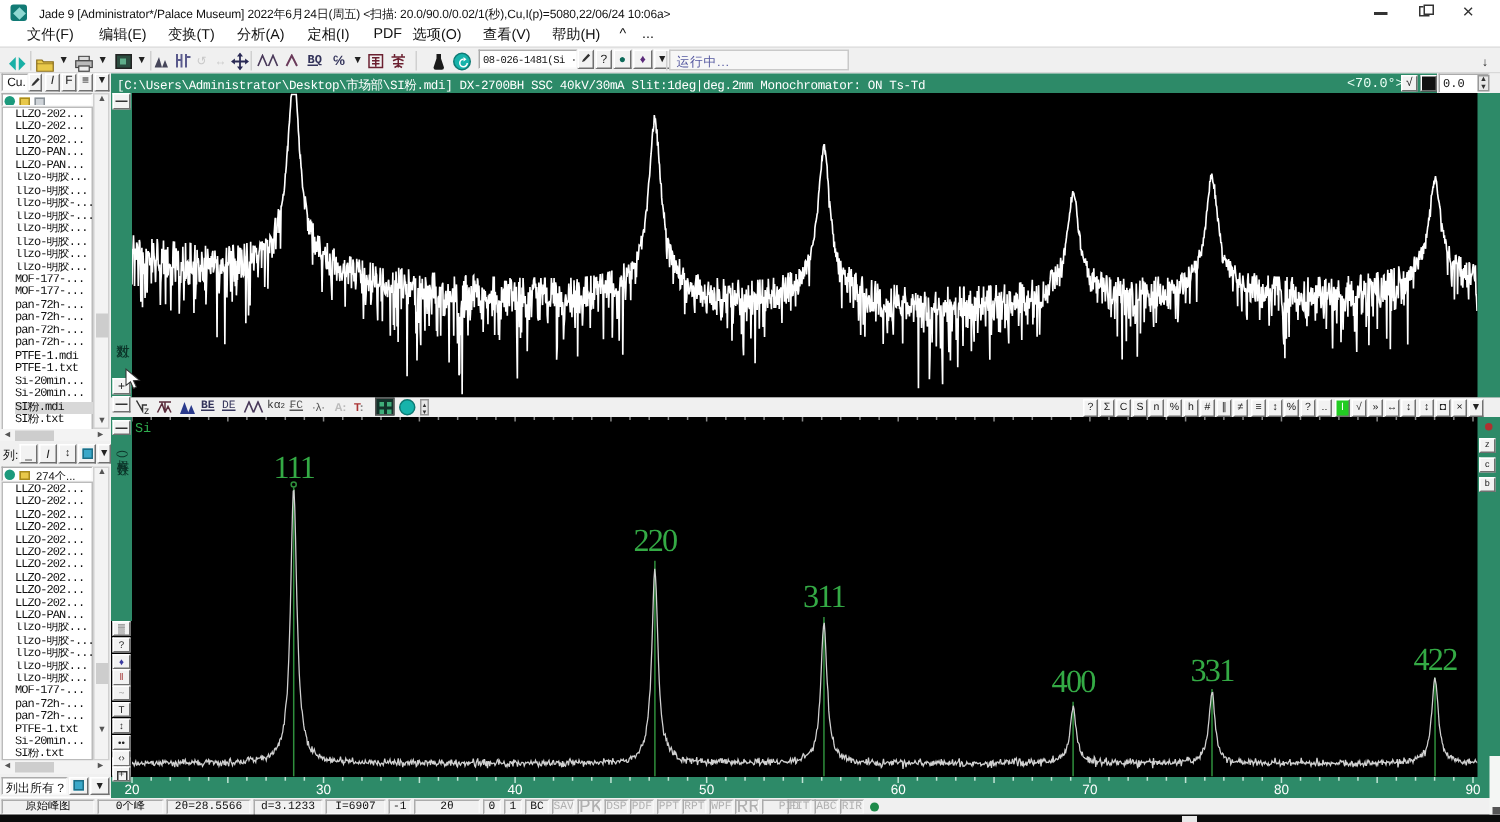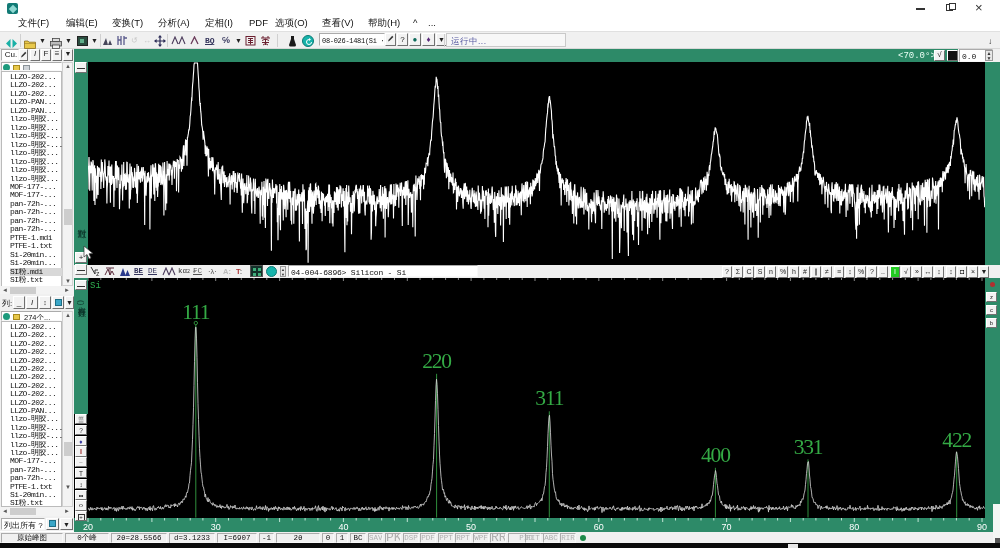--- a/index.html
+++ b/index.html
@@ -14,20 +14,21 @@
   font-size:8px;color:#111;text-align:center;overflow:hidden;white-space:nowrap}
 .row{position:absolute;left:8px;width:58px;height:8px;font-size:8px;line-height:8.3px;
   color:#111;white-space:nowrap;overflow:hidden;font-family:"Liberation Mono",monospace;letter-spacing:-0.6px}
 </style></head>
 <body>
 
 <div class="abs" style="left:0;top:0;width:1000px;height:17px;background:#fff">
   <div class="abs" style="left:7px;top:3px;width:11px;height:11px;background:#117a75;border-radius:2px">
     <div class="abs" style="left:2.5px;top:2.5px;width:6px;height:6px;background:#8fd8d2;transform:rotate(45deg)"></div>
   </div>
+  <div class="abs" style="left:26px;top:4px;font-size:8px;letter-spacing:-0.1px;color:#111;white-space:nowrap">Jade 9 [Administrator*/Palace Museum] 2022年6月24日(周五) &lt;扫描: 20.0/90.0/0.02/1(秒),Cu,I(p)=5080,22/06/24 10:06a&gt;</div>
   <div class="abs" style="left:916px;top:8px;width:9px;height:1.5px;background:#333"></div>
   <div class="abs" style="left:946px;top:4px;width:7px;height:7px;border:1.2px solid #333"></div>
   <div class="abs" style="left:949px;top:2.5px;width:7px;height:7px;border:1.2px solid #333;background:#fff"></div>
   <div class="abs" style="left:975px;top:0px;font-size:13px;color:#333">×</div>
 </div>
 
 <div class="abs" style="left:0;top:17px;width:1000px;height:14px;background:#fff;font-size:9.5px;color:#111">
   <span class="abs" style="left:18px">文件(F)</span>
   <span class="abs" style="left:66px">编辑(E)</span>
   <span class="abs" style="left:112px">变换(T)</span>
@@ -124,20 +125,21 @@
 <div class="abs" style="left:0;top:49px;width:1000px;height:13px;background:#f0f0f0">
   <div class="cell" style="left:1px;top:0;width:18px;height:12px;background:#fff;text-align:center;padding-left:2px;font-size:8px">Cu.</div>
   <div class="btn" style="left:19px;top:0;width:9px;height:12px;padding-top:1px"><svg width="7" height="9" viewBox="0 0 7 9">
         <path d="M5.2 0.8 L6.4 2 L2.6 5.8 L1 6.4 L1.6 4.8 Z" fill="#333"></path>
       </svg></div>
   <div class="btn" style="left:30px;top:0;width:10px;height:12px;font-style:italic;font-size:8px">I</div>
   <div class="btn" style="left:41px;top:0;width:10px;height:12px;font-size:8px">F</div>
   <div class="btn" style="left:52px;top:0;width:10px;height:12px;font-size:8px">≡</div>
   <div class="btn" style="left:63px;top:0;width:10px;height:12px">▼</div>
   <div class="abs grn" style="left:74px;top:0;width:884px;height:13px"></div>
+  <div class="abs mono" style="left:78px;top:2px;font-size:8.4px;letter-spacing:-0.25px;color:#fff;white-space:nowrap">[C:\Users\Administrator\Desktop\市场部\SI粉.mdi] DX-2700BH SSC 40kV/30mA Slit:1deg|deg.2mm Monochromator: ON Ts-Td</div>
   <div class="abs mono" style="left:898px;top:2px;font-size:9px;color:#eafff5">&lt;70.0°&gt;</div>
   <div class="btn" style="left:934px;top:1px;width:11px;height:11px"><span style="font-size:8px">√</span></div>
   <div class="btn" style="left:947px;top:1px;width:11px;height:11px;background:#111"></div>
   <div class="cell" style="left:959px;top:0;width:34px;height:13px;background:#fff;text-align:left;padding:2px 0 0 2px;font-family:'Liberation Mono',monospace">0.0</div>
   <div class="abs" style="left:985px;top:1px;width:8px;height:11px;background:#e8e8e8;border:1px solid #999;font-size:5px;line-height:5px;text-align:center;color:#333">▲<br>▼</div>
 </div>
 
 <div class="abs" style="left:0;top:62px;width:74px;height:232px;background:#f0f0f0">
   <div class="cell" style="left:1px;top:0;width:61px;height:9px;background:#fff;text-align:left">
     <span style="display:inline-block;width:7px;height:7px;border-radius:4px;background:#1c9a7c;margin:1px 0 0 1px"></span>
@@ -282,21 +284,20 @@
   <div class="abs" style="left:149px;top:2px;font-size:7.5px;color:#bbb;font-weight:bold">A:</div>
   <div class="abs" style="left:162px;top:2px;font-size:7.5px;color:#888;font-weight:bold"><span style="color:#a33">T</span>:</div>
   <div class="abs" style="left:176px;top:0px;width:13px;height:12px;background:#12322a;border:1px solid #555">
     <div class="abs" style="left:2px;top:2px;width:3px;height:3px;background:#3fae7a"></div>
     <div class="abs" style="left:7px;top:2px;width:3px;height:3px;background:#3fae7a"></div>
     <div class="abs" style="left:2px;top:7px;width:3px;height:3px;background:#3fae7a"></div>
     <div class="abs" style="left:7px;top:7px;width:3px;height:3px;background:#3fae7a"></div>
   </div>
   <div class="abs" style="left:192px;top:0.5px;width:11px;height:11px;border-radius:6px;background:#17b3ab;border:1px solid #0d7a74"></div>
   <div class="abs" style="left:206px;top:0.5px;width:6px;height:11px;background:#e8e8e8;border:1px solid #999;font-size:4px;line-height:5px;text-align:center;color:#333">▲<br>▼</div>
-  <div class="cell mono" style="left:214px;top:0;width:190px;height:12px;background:#fff;text-align:left;padding:1.5px 0 0 2px;font-size:8px;letter-spacing:-0.2px">04-004-6896&gt; Silicon - Si</div>
 <div class="btn" style="left:648px;top:0.5px;width:10px;height:12px;background:#f2f2f2;color:#222;font-size:7px;line-height:10px">?</div>
     <div class="btn" style="left:659px;top:0.5px;width:10px;height:12px;background:#f2f2f2;color:#222;font-size:7px;line-height:10px">Σ</div>
     <div class="btn" style="left:670px;top:0.5px;width:10px;height:12px;background:#f2f2f2;color:#222;font-size:7px;line-height:10px">C</div>
     <div class="btn" style="left:681px;top:0.5px;width:10px;height:12px;background:#f2f2f2;color:#222;font-size:7px;line-height:10px">S</div>
     <div class="btn" style="left:692px;top:0.5px;width:10px;height:12px;background:#f2f2f2;color:#222;font-size:7px;line-height:10px">n</div>
     <div class="btn" style="left:704px;top:0.5px;width:10px;height:12px;background:#f2f2f2;color:#222;font-size:7px;line-height:10px">%</div>
     <div class="btn" style="left:715px;top:0.5px;width:10px;height:12px;background:#f2f2f2;color:#222;font-size:7px;line-height:10px">h</div>
     <div class="btn" style="left:726px;top:0.5px;width:10px;height:12px;background:#f2f2f2;color:#222;font-size:7px;line-height:10px">#</div>
     <div class="btn" style="left:737px;top:0.5px;width:10px;height:12px;background:#f2f2f2;color:#222;font-size:7px;line-height:10px">∥</div>
     <div class="btn" style="left:748px;top:0.5px;width:10px;height:12px;background:#f2f2f2;color:#222;font-size:7px;line-height:10px">≠</div>

